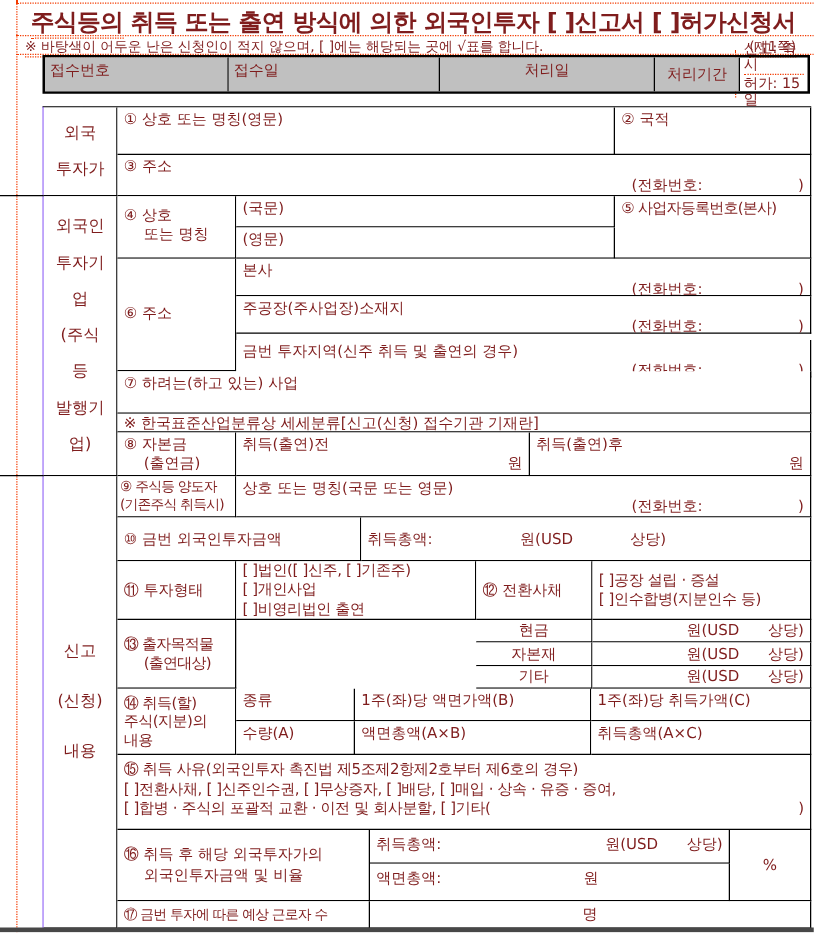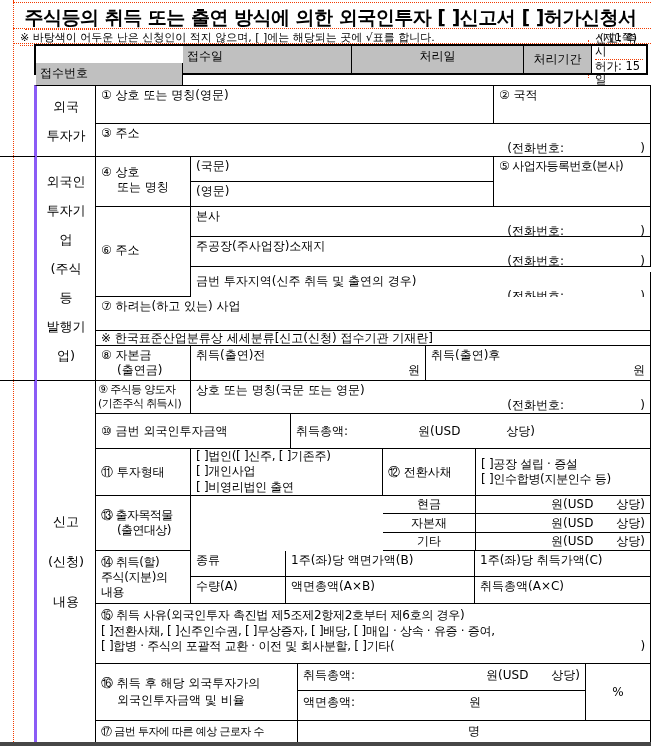--- a/index.html
+++ b/index.html
@@ -1,34 +1,34 @@
 <!DOCTYPE html>
 <html><head>
 <meta charset="utf-8">
 <style>
   html,body{margin:0;padding:0;background:#fff;}
   #page{position:relative;width:651px;height:746px;background:#fff;overflow:hidden;
-        font-family:"DejaVu Sans","Liberation Sans",sans-serif;color:#000000;}
+        font-family:"DejaVu Sans","Liberation Sans",sans-serif;color:#7f1d1d;}
   
   .vguide{position:absolute;width:0;border-left:1px dotted #f43b00;}
   .hguide{position:absolute;height:0;border-top:1px dotted #f43b00;}
   .sp{border-bottom:1px dotted #f43b00;padding-bottom:1px;}
   
   .title{position:absolute;left:0;top:5px;width:661px;text-align:center;
          font-size:19px;font-weight:bold;letter-spacing:-0.5px;white-space:nowrap;}
   .note{position:absolute;left:20px;top:30px;width:520px;font-size:11px;white-space:nowrap;}
   .pagemark{position:absolute;right:14px;top:30px;font-size:11px;}
   
   .rt{position:absolute;left:34px;top:44px;width:614px;height:31px;border:2px solid #000;box-sizing:border-box;}
   .rtc{position:absolute;top:0;height:100%;box-sizing:border-box;border-right:1px solid #000;
        font-size:12px;padding:2px 4px;}
   .gray{background:#c0c0c0;}
   
   .ft{position:absolute;left:34px;top:85px;width:614px;height:657px;box-sizing:content-box;
-      border-left:3px solid #8b5cf6;border-top:1px solid #000;}
+      border-left:1px solid #8b5cf6;border-top:1px solid #000;}
   .c{position:absolute;box-sizing:border-box;border-right:1px solid #000;border-bottom:1px solid #000;
      font-size:12px;padding:2px 5px;background:#fff;overflow:hidden;line-height:15px;}
   .grp{display:flex;flex-direction:column;align-items:center;justify-content:center;
        font-size:13px;line-height:29px;text-align:center;}
   .vb{display:flex;flex-direction:column;justify-content:space-between;}
   .ctr{display:flex;align-items:center;justify-content:center;text-align:center;}
   .vctr{display:flex;flex-direction:column;justify-content:center;}
   .right{text-align:right;}
   .pre{white-space:pre;}
   .phone{align-self:flex-end;white-space:pre;font-size:12px;}
@@ -50,21 +50,21 @@
   <div class="hguide" style="left:13px;top:2px;width:642px;"></div>
   <div class="hguide" style="left:13px;top:28px;width:642px;"></div>
   <div class="hguide" style="left:13px;top:43px;width:642px;"></div>
 
   <div class="title"><span class="sp">주식등의</span><span> 취득 또는 출연 방식에 의한 외국인투자 [ ]신고서 [ ]허가신청서</span></div>
 
   <div class="note"><span class="sp">※ 바탕색이 어두운 난은 신청인이 적지 않으며, [  ]에는 해당되는 곳에 √표를 합니다.</span></div>
   <div class="pagemark"><span class="sp">(제1쪽)</span></div>
 
   <div class="rt">
-    <div class="rtc gray" style="left:0;width:147px;margin-top:17px;">접수번호</div>
+    <div class="rtc gray" style="left:0;width:147px;">접수번호</div>
     <div class="rtc gray" style="left:147px;width:169px;">접수일</div>
     <div class="rtc gray" style="left:316px;width:172px;text-align:center;">처리일</div>
     <div class="rtc gray ctr" style="left:488px;width:68px;">처리기간</div>
     <div class="rtc vctr" style="left:556px;width:54px;border-right:none;font-size:11.5px;line-height:13px;padding:1px 3px;">
       <span class="sp">신고: 즉시</span>
       <span class="sp">허가: 15일</span>
     </div>
   </div>
 
   <div class="ft">

